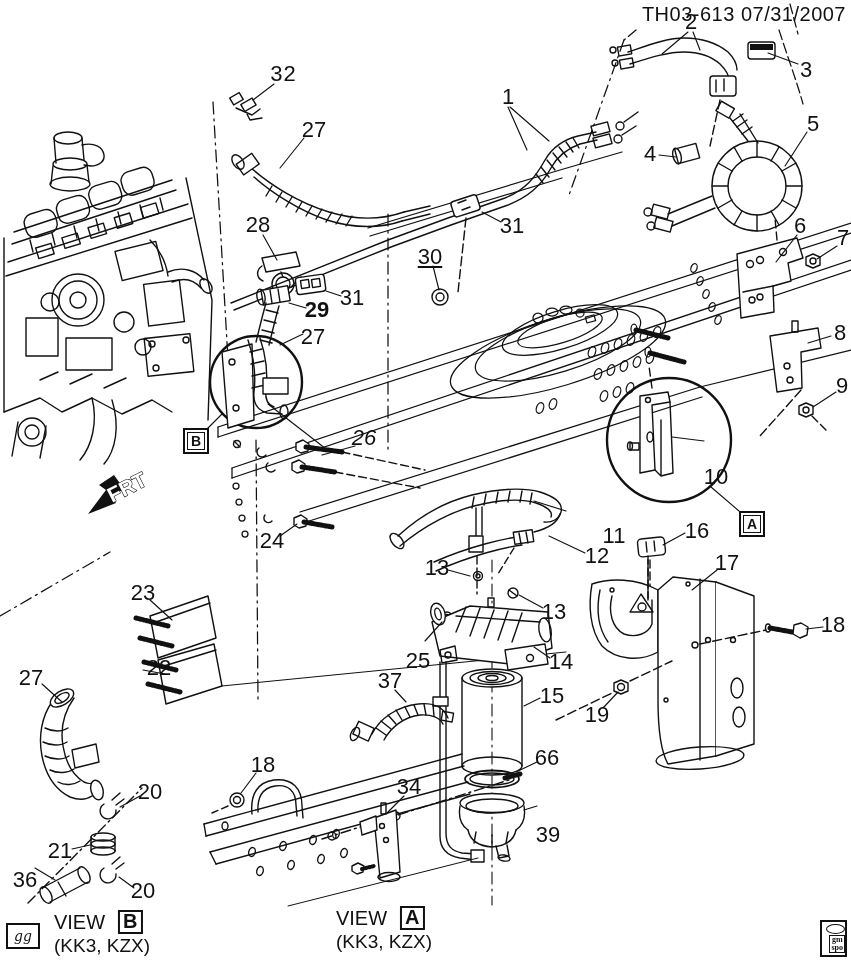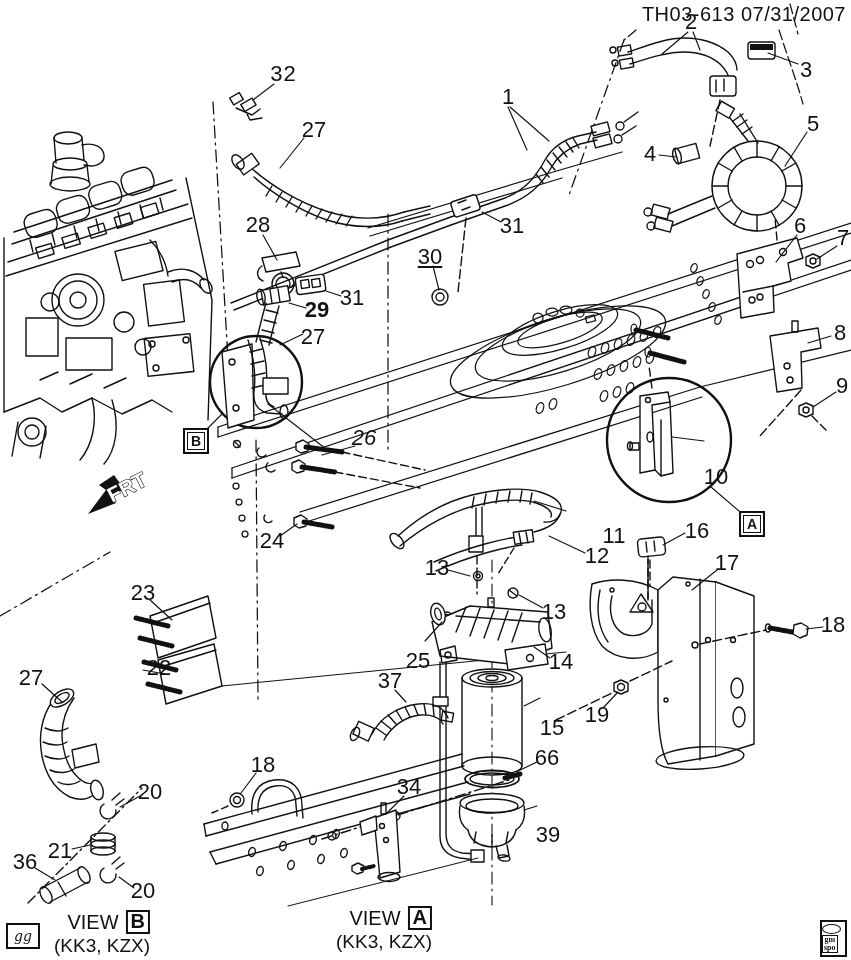--- a/index.html
+++ b/index.html
@@ -7,28 +7,28 @@
          font-family:"Liberation Sans",sans-serif;color:#111;}
   #art{position:absolute;left:0;top:0;}
   .sheet-title{position:absolute;top:3px;right:5px;font-size:20px;letter-spacing:.5px;}
   .callout{position:absolute;transform:translate(-50%,-50%);font-size:22px;color:#111;
            white-space:nowrap;}
   .boxed-letter{position:absolute;transform:translate(-50%,-50%);border:2.5px solid #111;
                 background:#fff;padding:2px;}
   .boxed-letter .inner{border:1.5px solid #111;width:16px;height:16px;display:flex;
                 align-items:center;justify-content:center;font-size:14px;font-weight:bold;}
   .view-label{position:absolute;transform:translateX(-50%);text-align:center;font-size:20px;}
-  .view-label .row1{display:flex;gap:7px;align-items:center;justify-content:flex-end;}
+  .view-label .row1{display:flex;gap:13px;align-items:center;justify-content:flex-start;}
   .vletter{border:2px solid #111;height:20px;line-height:19px;padding:0 3px;font-weight:bold;}
   .view-label .subtitle{font-size:19px;margin-top:1px;}
   .corner-gg{position:absolute;left:6px;top:923px;width:30px;height:22px;border:2px solid #111;
              display:flex;align-items:center;justify-content:center;
              font:italic 14px "DejaVu Serif",serif;}
   .corner-gm{position:absolute;left:820px;top:920px;width:27px;height:37px;border:2.5px solid #111;
-             box-sizing:border-box;display:flex;flex-direction:column;align-items:flex-start;}
+             box-sizing:border-box;display:flex;flex-direction:column;align-items:flex-end;}
   .corner-gm .oval{width:17px;height:8px;border:1.5px solid #111;border-radius:50%;margin:2px 0 1px;}
   .corner-gm .txt{border:1px solid #111;font:bold 8px "Liberation Serif",serif;line-height:8px;
              text-align:center;padding:0 1px;}
 </style>
 </head>
 <body>
 
 <div id="stage">
 
 <svg id="art" width="851" height="960" viewBox="0 0 851 960" xmlns="http://www.w3.org/2000/svg" style="stroke:#111;fill:none;stroke-width:1.4;stroke-linecap:round;stroke-linejoin:round;">
@@ -535,21 +535,21 @@
       <span class="callout" style="left: 800px; top: 226px;">6</span>
       <span class="callout" style="left: 843px; top: 238px;">7</span>
       <span class="callout" style="left: 840px; top: 333px;">8</span>
       <span class="callout" style="left: 842px; top: 386px;">9</span>
       <span class="callout" style="left: 716px; top: 441px; margin-top: 36px;">10</span>
       <span class="callout" style="left: 578px; top: 536px; margin-left: 36px;">11</span>
       <span class="callout" style="left: 597px; top: 556px;">12</span>
       <span class="callout" style="left: 437px; top: 568px;">13</span>
       <span class="callout" style="left: 554px; top: 612px;">13</span>
       <span class="callout" style="left: 561px; top: 662px;">14</span>
-      <span class="callout" style="left: 552px; top: 728px;">15</span>
+      <span class="callout" style="left: 552px; top: 696px;">15</span>
       <span class="callout" style="left: 697px; top: 531px;">16</span>
       <span class="callout" style="left: 727px; top: 563px;">17</span>
       <span class="callout" style="left: 833px; top: 625px;">18</span>
       <span class="callout" style="left: 597px; top: 715px;">19</span>
       <span class="callout" style="left: 150px; top: 792px;">20</span>
       <span class="callout" style="left: 143px; top: 891px;">20</span>
       <span class="callout" style="left: 60px; top: 851px;">21</span>
       <span class="callout" style="left: 133px; top: 668px; margin-left: 26px;">22</span>
       <span class="callout" style="left: 143px; top: 593px;">23</span>
       <span class="callout" style="left: 272px; top: 541px;">24</span>
@@ -559,21 +559,21 @@
       <span class="callout" style="left: 31px; top: 678px;">27</span>
       <span class="callout" style="left: 258px; top: 225px;">28</span>
       <span class="callout" style="left: 317px; top: 310px; font-weight: bold;">29</span>
       <span class="callout" style="left: 430px; top: 257px; text-decoration: underline;">30</span>
       <span class="callout" style="left: 512px; top: 226px;">31</span>
       <span class="callout" style="left: 352px; top: 298px;">31</span>
       <span class="callout" style="left: 283px; top: 75px; font-family: Liberation Mono, monospace;">32</span>
       <span class="callout" style="left: 314px; top: 130px;">27</span>
       <span class="callout" style="left: 409px; top: 787px;">34</span>
       <span class="callout" style="left: 263px; top: 765px;">18</span>
-      <span class="callout" style="left: 25px; top: 862px;">36</span>
+      <span class="callout" style="left: 25px; top: 880px;">36</span>
       <span class="callout" style="left: 390px; top: 681px;">37</span>
       <span class="callout" style="left: 547px; top: 758px;">66</span>
       <span class="callout" style="left: 548px; top: 805px; margin-top: 30px;">39</span>
     </div>
 <div id="boxes">
       <div class="boxed-letter" style="left: 752px; top: 524px;">
         <div class="inner">A</div>
       </div>
       <div class="boxed-letter" style="left: 196px; top: 441px;">
         <div class="inner">B</div>

